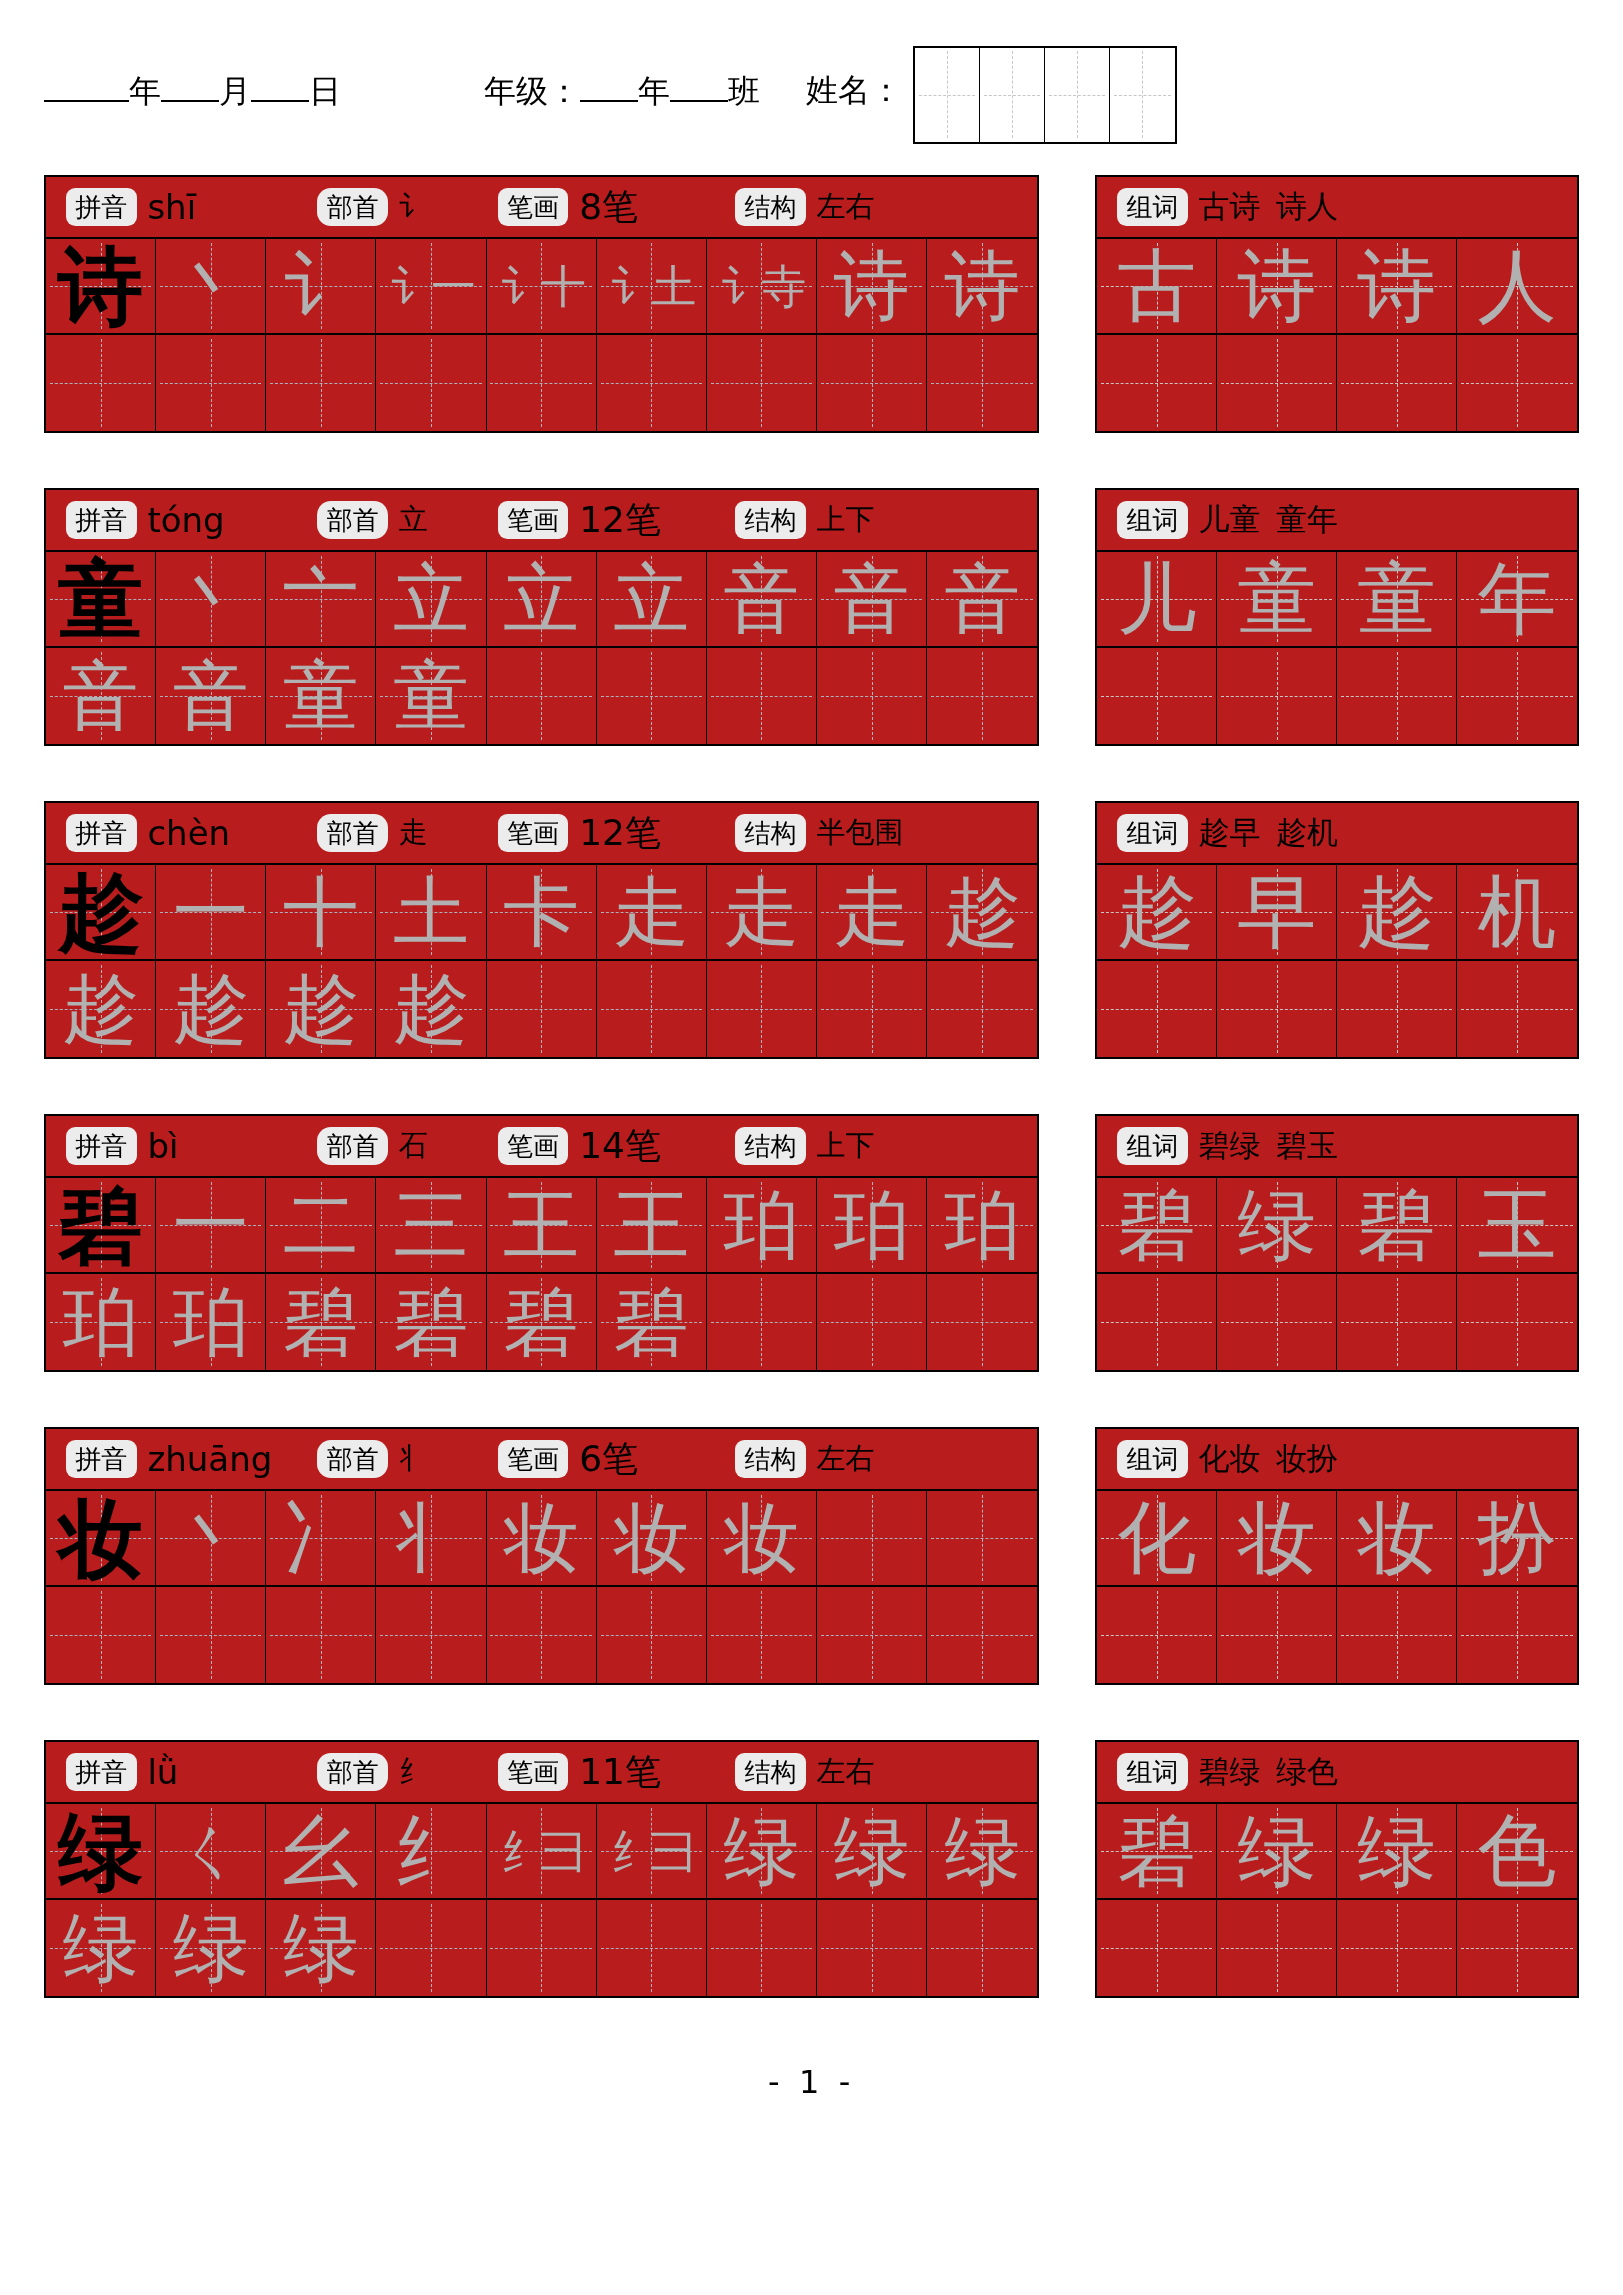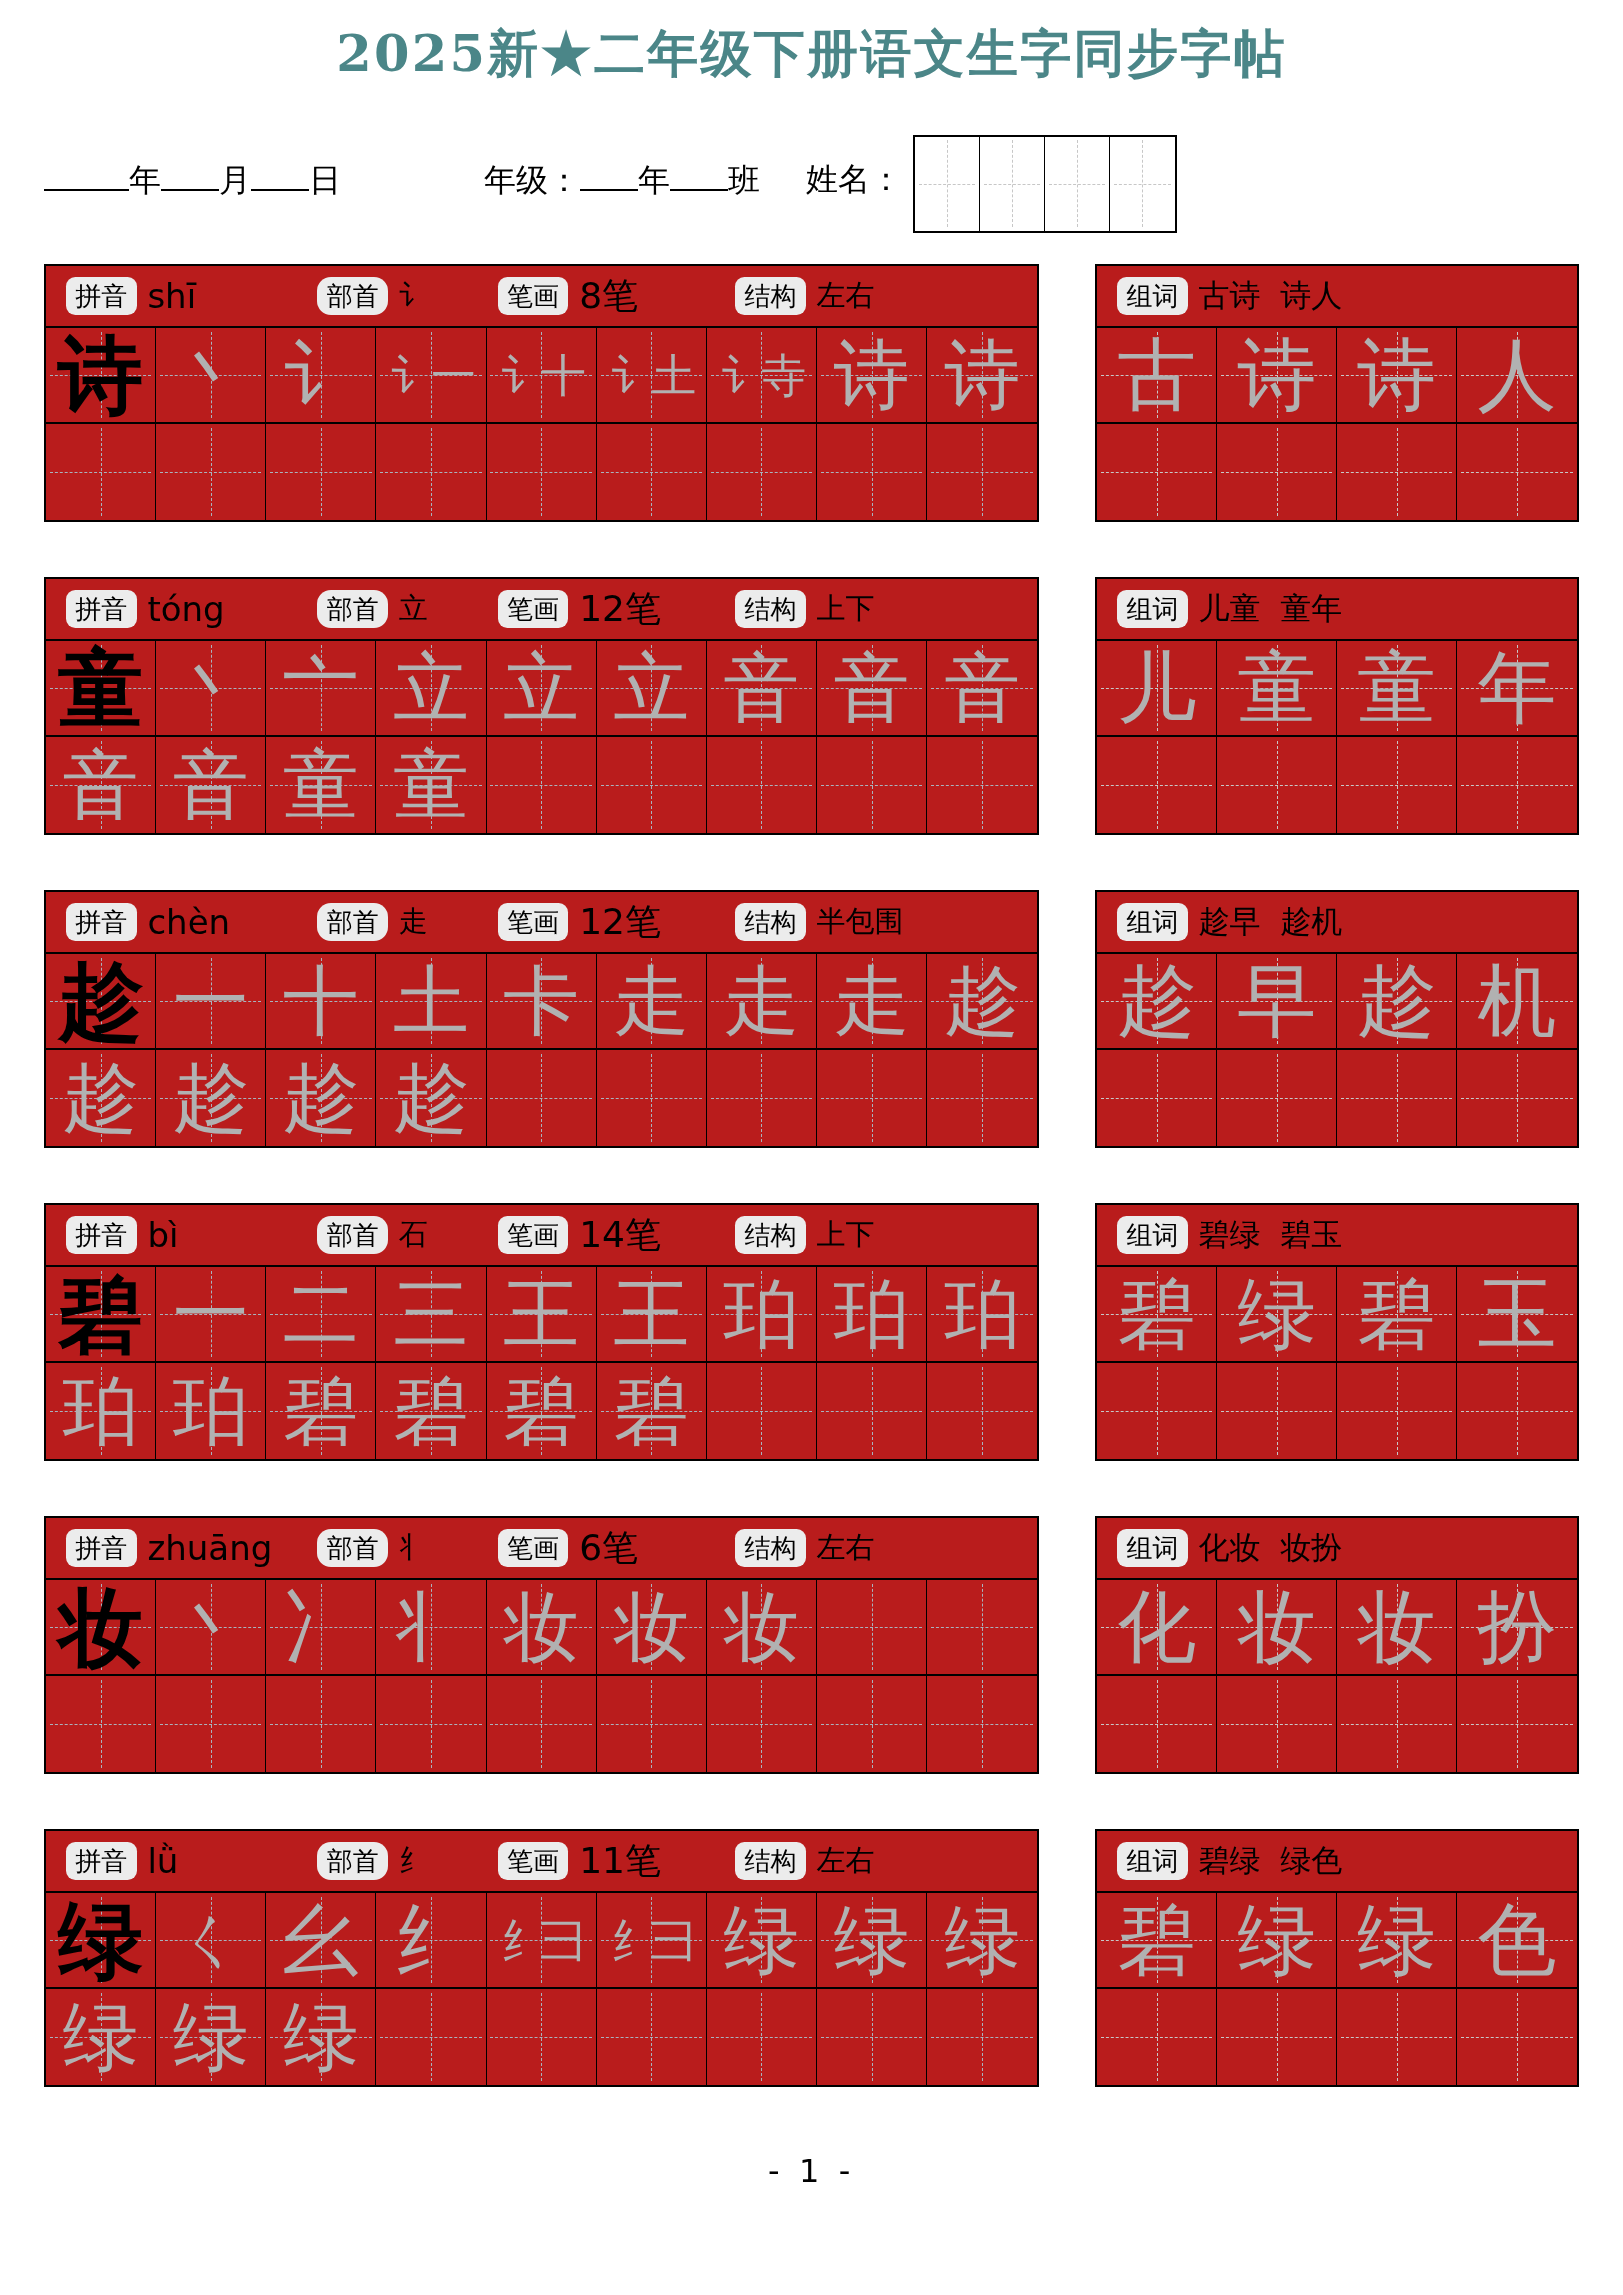--- a/index.html
+++ b/index.html
@@ -53,21 +53,21 @@
     background:#ececec;border-radius:9.3px;
     padding:4.6px 9.3px;font-size:26px;line-height:1.1;
   }
   .hval{margin-left:10.8px;}
   .hval.pinyin{font-family:"DejaVu Sans", sans-serif;font-size:34px;min-width:139px;}
   .hval.radical{min-width:71px;}
   .hval.strokes{min-width:114px;font-family:"DejaVu Sans", sans-serif;font-size:36px;}
   .g2{margin-left:31px;border-radius:14px;}
   .g3{margin-left:28px;}
   .g4{margin-left:42px;}
-  .hval.words{white-space:pre;font-size:31px;}
+  .hval.words{white-space:pre;font-size:31px;font-family:Liberation Serif, serif;}
 
   
   .pgrid{display:grid;grid-template-columns:repeat(9,1fr);grid-auto-rows:96px;}
   .wgrid{display:grid;grid-template-columns:repeat(4,1fr);grid-auto-rows:96px;}
   .cell{
     position:relative;--dash:#a9b2bd;
     overflow:hidden;
   }
   .pgrid .cell:not(:nth-child(9n)){border-right:1.5px solid #000;}
   .pgrid .cell:nth-child(-n+9){border-bottom:2.3px solid #000;}
@@ -97,21 +97,20 @@
     margin-top:65px;text-align:center;
     font-size:32px;font-family:"DejaVu Sans", sans-serif;
     letter-spacing:4.6px;
   }
 </style>
 </head>
 <body>
 
 <div class="page">
 
-  <div class="title">2025新★二年级下册语文生字同步字帖</div>
 
   <div class="info-row">
     <div class="info-text"><span class="blank w110"></span><span>年</span><span class="blank w75"></span><span>月</span><span class="blank w75"></span><span>日</span></div>
     <span class="gap185"></span>
     <div class="info-text"><span>年级：</span><span class="blank w75"></span><span>年</span><span class="blank w75"></span><span>班</span></div>
     <span class="gap60"></span>
     <div class="info-text"><span>姓名：</span></div>
     <div class="name-grid">
         <div class="cell"></div>
         <div class="cell"></div>

